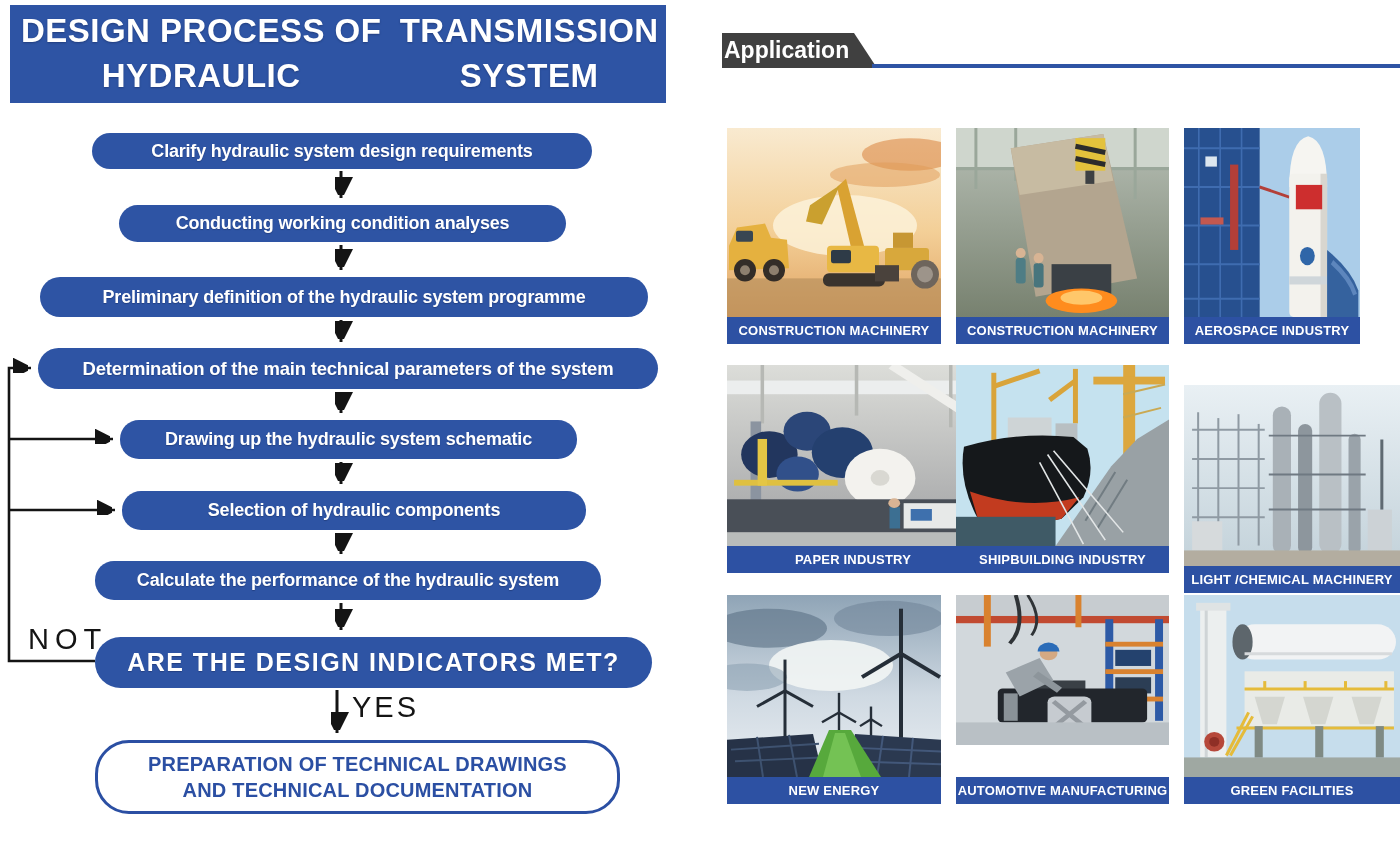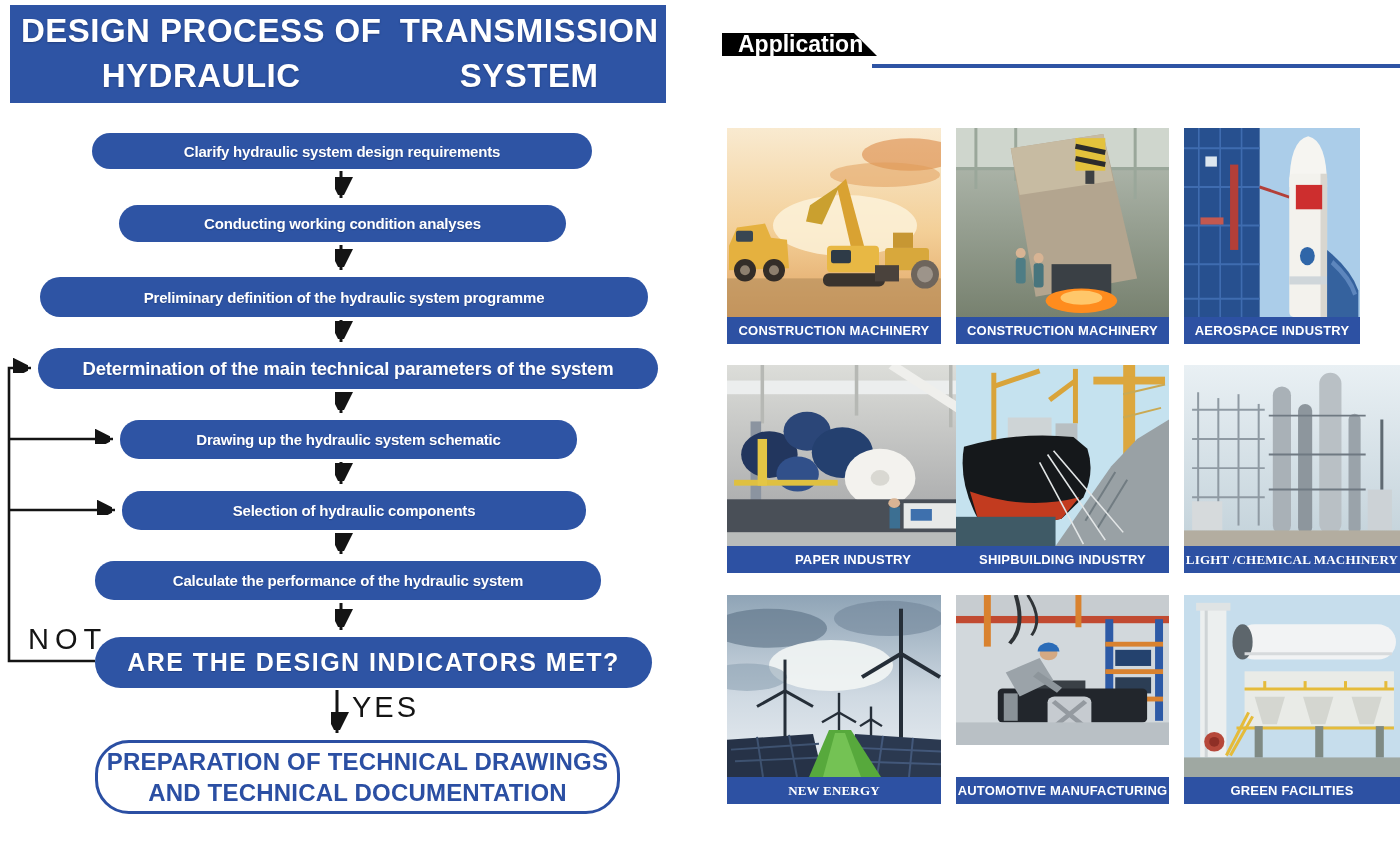--- a/index.html
+++ b/index.html
@@ -6,54 +6,54 @@
   #page{position:relative;width:1400px;height:859px;background:#ffffff;overflow:hidden;
         font-family:"Liberation Sans",sans-serif;}
 
   
   #banner{position:absolute;left:10px;top:5px;width:656px;height:98px;background:#2e54a4;
           color:#fff;display:flex;flex-direction:row;align-items:center;justify-content:center;
           font-weight:bold;font-size:33px;line-height:1.35;letter-spacing:.5px;text-align:center;
           text-shadow:0 1px 2px rgba(20,35,80,.45);}
   .step{position:absolute;background:#2e54a4;color:#fff;font-weight:bold;display:flex;
         align-items:center;justify-content:center;white-space:nowrap;border-radius:19px;
-        font-size:15px;letter-spacing:-.2px;text-shadow:0 1px 1px rgba(20,35,80,.4);}
+        font-size:18px;letter-spacing:-.2px;text-shadow:0 1px 1px rgba(20,35,80,.4);}
   #s1{left:92px;top:133px;width:500px;height:36px;}
   #s2{left:119px;top:205px;width:447px;height:37px;}
   #s3{left:40px;top:277px;width:608px;height:40px;border-radius:20px;}
   #s4{left:38px;top:348px;width:620px;height:41px;border-radius:21px;font-size:18.5px;}
   #s5{left:120px;top:420px;width:457px;height:39px;}
   #s6{left:122px;top:491px;width:464px;height:39px;}
   #s7{left:95px;top:561px;width:506px;height:39px;}
   #s8{left:95px;top:637px;width:557px;height:51px;border-radius:26px;font-size:25px;letter-spacing:1.5px;}
   #s9{left:95px;top:740px;width:519px;height:68px;background:#fff;border:3px solid #2b4fa3;
-      color:#2b4fa3;border-radius:34px;flex-direction:column;font-size:24px;line-height:1.3;
+      color:#2b4fa3;border-radius:34px;flex-direction:column;font-size:20px;line-height:1.3;
       text-shadow:none;letter-spacing:.2px;}
   #connectors{position:absolute;left:0;top:0;pointer-events:none;}
   .loopLabel{position:absolute;color:#141414;font-size:29px;font-weight:400;}
   #notlab{left:16px;top:623px;letter-spacing:6px;margin-left:12px;}
   #yeslab{left:352px;top:691px;letter-spacing:3px;}
 
   
-  #apphdr{position:absolute;left:722px;top:33px;width:155px;height:23px;background:#000000;
+  #apphdr{position:absolute;left:722px;top:33px;width:155px;height:35px;background:#404040;
           clip-path:polygon(0 0,132px 0,155px 100%,0 100%);color:#fff;font-weight:bold;
-          font-size:23px;display:flex;align-items:center;padding-left:16px;box-sizing:border-box;}
+          font-size:23px;display:flex;align-items:center;padding-left:2px;box-sizing:border-box;}
   #apphdrline{position:absolute;left:872px;top:64px;width:528px;height:4px;background:#2e54a4;}
   .card{position:absolute;display:flex;flex-direction:column;overflow:hidden;}
   .card .ph{flex:1;min-height:0;}
   .card .ph svg{display:block;width:100%;height:100%;}
   .card .lab{height:27px;flex:0 0 27px;background:#2d51a3;color:#fff;font-weight:bold;font-size:13px;
              display:flex;align-items:center;justify-content:center;letter-spacing:.2px;white-space:nowrap;}
   #c1{left:727px;top:128px;width:214px;height:216px;}
   #c2{left:956px;top:128px;width:213px;height:216px;}
   #c3{left:1184px;top:128px;width:176px;height:216px;}
   #c4{left:727px;top:365px;width:252px;height:208px;}
   #c5{left:956px;top:365px;width:213px;height:208px;}
-  #c6{left:1184px;top:365px;width:216px;height:208px;font-family:Liberation Serif, serif;}
-  #c7{left:727px;top:595px;width:214px;height:209px;font-family:Liberation Serif, serif;}
+  #c6{left:1184px;top:385px;width:216px;height:208px;}
+  #c7{left:727px;top:595px;width:214px;height:209px;}
   #c8{left:956px;top:595px;width:213px;height:209px;gap:32px;}
   #c9{left:1184px;top:595px;width:216px;height:209px;}
 </style>
 </head>
 <body>
 
 <div id="page">
 
   <div id="banner">
     <span>DESIGN PROCESS OF HYDRAULIC</span>

